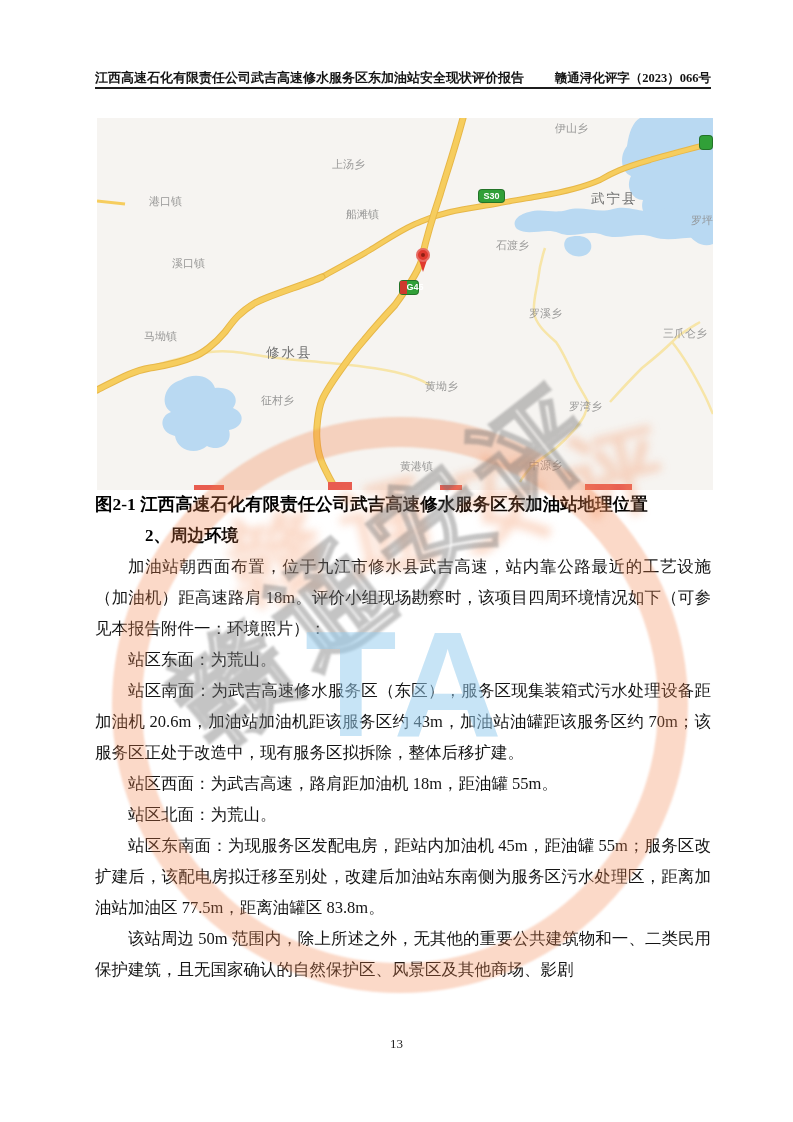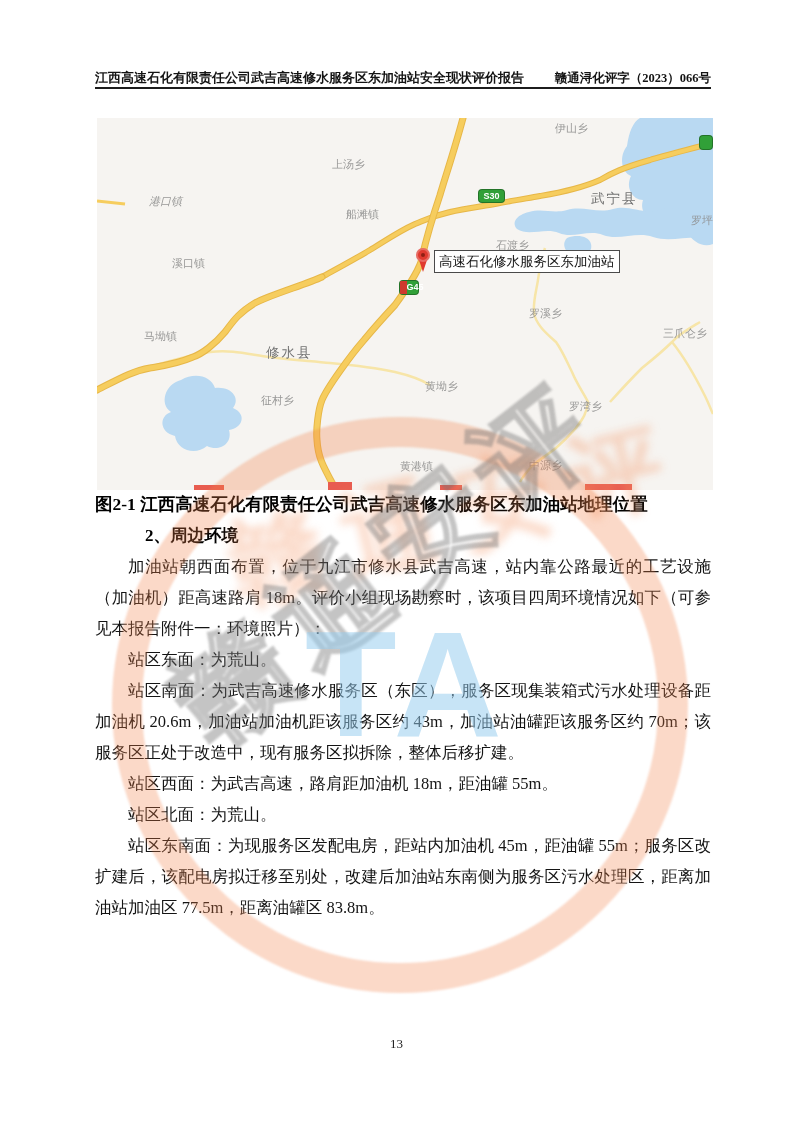--- a/index.html
+++ b/index.html
@@ -146,21 +146,21 @@
     <g style="fill:var(--road-red,#e85c50)">
       <rect x="97" y="367" width="30" height="5"></rect>
       <rect x="231" y="364" width="24" height="8"></rect>
       <rect x="343" y="367" width="22" height="5"></rect>
       <rect x="488" y="366" width="47" height="6"></rect>
     </g>
   </svg>
   <div id="map-labels">
       <span class="map-label" style="left: 458px; top: 3px;">伊山乡</span>
       <span class="map-label" style="left: 235px; top: 39px;">上汤乡</span>
-      <span class="map-label" style="left: 52px; top: 76px; font-style: italic;">港口镇</span>
+      <span class="map-label" style="left: 52px; top: 76px;">港口镇</span>
       <span class="map-label" style="left: 249px; top: 89px;">船滩镇</span>
       <span class="map-label" style="left: 594px; top: 95px;">罗坪</span>
       <span class="map-label" style="left: 75px; top: 138px;">溪口镇</span>
       <span class="map-label" style="left: 399px; top: 120px;">石渡乡</span>
       <span class="map-label" style="left: 47px; top: 211px;">马坳镇</span>
       <span class="map-label" style="left: 432px; top: 188px;">罗溪乡</span>
       <span class="map-label" style="left: 566px; top: 208px;">三爪仑乡</span>
       <span class="map-label" style="left: 328px; top: 261px;">黄坳乡</span>
       <span class="map-label" style="left: 164px; top: 275px;">征村乡</span>
       <span class="map-label" style="left: 472px; top: 281px;">罗湾乡</span>
@@ -169,32 +169,32 @@
       <span class="county-label" style="left: 494px; top: 72px;">武宁县</span>
       <span class="county-label" style="left: 169px; top: 226px;">修水县</span>
     </div>
   <div id="map-shields">
       <div class="shield provincial" style="left: 381px; top: 71px;">S30</div>
       <div class="shield national" style="left: 302px; top: 162px;">G45</div>
       <div class="shield partial" style="left: 602px; top: 17px;"></div>
     </div>
   <div class="pin-tail"></div>
   <div class="pin-head"></div>
-  <div class="marker-label">高速石化修水服务区东加油站</div>
 </div>
 
 <div class="caption">图2-1 江西高速石化有限责任公司武吉高速修水服务区东加油站地理位置</div>
 <div class="sec-head">2、周边环境</div>
 <div class="bodytext">
   <p>加油站朝西面布置，位于九江市修水县武吉高速，站内靠公路最近的工艺设施（加油机）距高速路肩 18m。评价小组现场勘察时，该项目四周环境情况如下（可参见本报告附件一：环境照片）：</p>
   <p>站区东面：为荒山。</p>
   <p>站区南面：为武吉高速修水服务区（东区），服务区现集装箱式污水处理设备距加油机 20.6m，加油站加油机距该服务区约 43m，加油站油罐距该服务区约 70m；该服务区正处于改造中，现有服务区拟拆除，整体后移扩建。</p>
   <p>站区西面：为武吉高速，路肩距加油机 18m，距油罐 55m。</p>
   <p>站区北面：为荒山。</p>
   <p>站区东南面：为现服务区发配电房，距站内加油机 45m，距油罐 55m；服务区改扩建后，该配电房拟迁移至别处，改建后加油站东南侧为服务区污水处理区，距离加油站加油区 77.5m，距离油罐区 83.8m。</p>
+  <p>该站周边 50m 范围内，除上所述之外，无其他的重要公共建筑物和一、二类民用保护建筑，且无国家确认的自然保护区、风景区及其他商场、影剧</p>
 </div>
 
 <div class="watermark">
   <div class="wm-ring"></div>
   <div class="wm-smudge">赣通安评</div>
   <div class="wm-seal">赣通安评</div>
   <div class="wm-ta">TA</div>
 </div>
 
 <div class="pageno">13</div>

